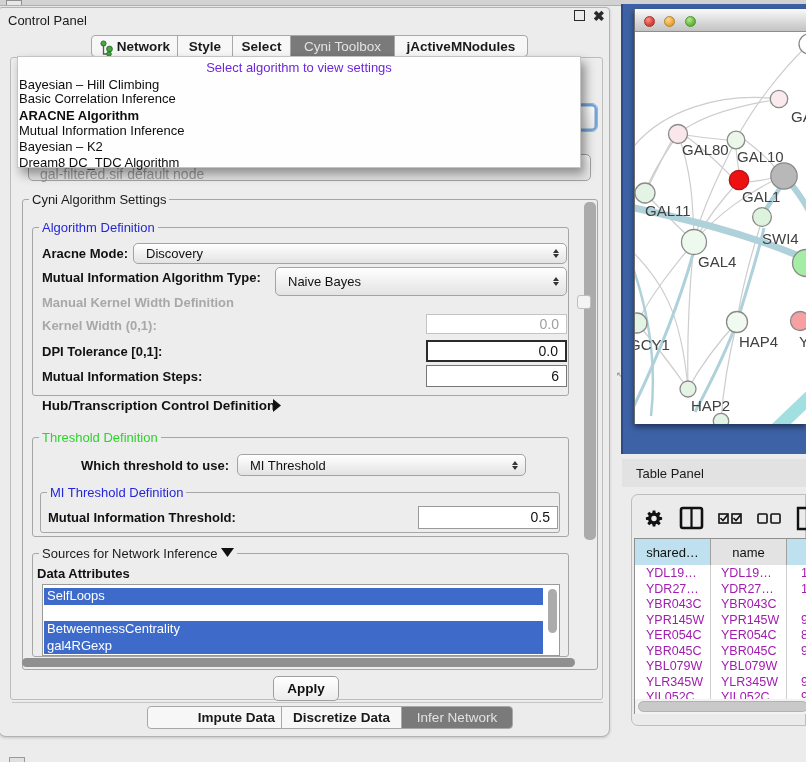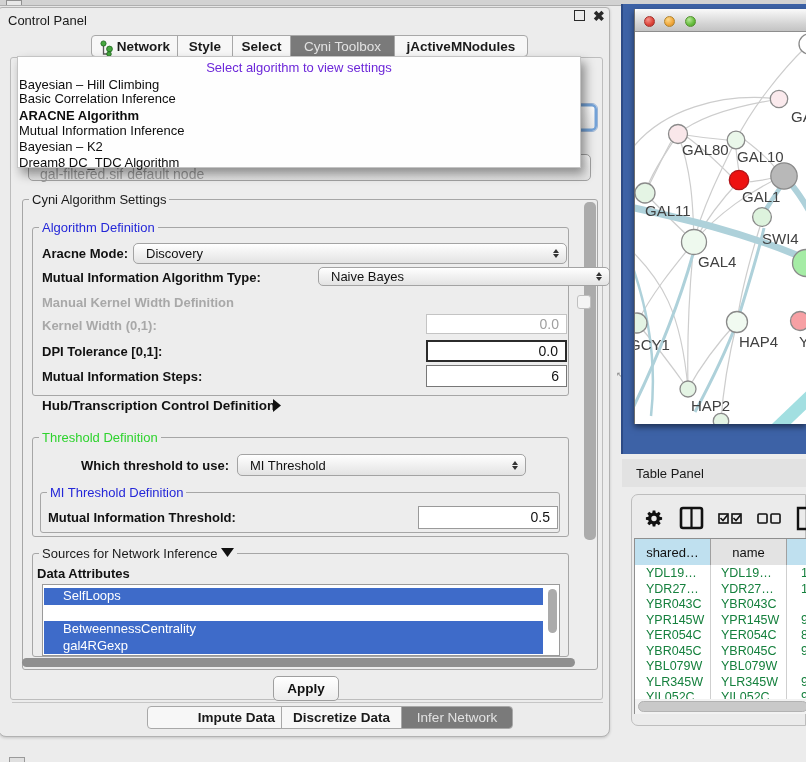--- a/index.html
+++ b/index.html
@@ -51,21 +51,21 @@
 .tf { position:absolute; background:#fff; border:1px solid #9a9a9a; font-size:14px; color:#111; text-align:right; padding-right:7px; }
 
 
 #popup { left:17px; top:56px; width:564px; height:112px; background:#fefefe; border:1px solid #c4c4c4;
   box-shadow:4px 6px 10px rgba(0,0,0,0.42); z-index:50; }
 #popup .hint { position:absolute; left:0; right:0; top:3px; text-align:center; color:#6d28d9; font-size:13px; }
 #popup .it { position:absolute; left:1px; font-size:13px; color:#0d0d0d; white-space:nowrap; }
 
 
 #datalist { left:43px; top:576px; width:518px; height:72px; background:#fff; border:1px solid #9a9a9a; }
-.li { position:absolute; left:1px; width:499px; height:16.5px; background:#3e6bc9; color:#fff; font-size:13px; padding-left:19px; line-height:16.5px; }
+.li { position:absolute; left:1px; width:499px; height:16.5px; background:#3e6bc9; color:#fff; font-size:13px; padding-left:3px; line-height:16.5px; }
 
 
 .vthumb { position:absolute; background:#ababab; border-radius:5px; }
 
 
 #apply { left:274px; top:668px; width:66px; height:25px; border:1px solid #9f9f9f; border-radius:5px;
   background:linear-gradient(#ffffff,#ececec); font-size:13.5px; font-weight:bold; color:#111;
   display:flex; align-items:center; justify-content:center; }
 
 
@@ -75,21 +75,21 @@
   background:linear-gradient(#fafafa,#d2d2d2 70%,#c3c3c3); border-bottom:1px solid #8e8e8e; }
 .tl { position:absolute; top:7px; width:11px; height:11px; border-radius:50%; }
 
 #tpbar { left:622px; top:459px; width:184px; height:28px; background:#e2e2e2; }
 #tpbar span { position:absolute; left:14px; top:7px; font-size:13px; color:#1a1a1a; }
 #twin { left:631px; top:494px; width:175px; height:232px; background:#ebebeb; border:1px solid #bdbdbd; border-radius:7px 0 0 7px; }
 
 
 #tbl { position:absolute; left:2px; top:43px; width:173px; height:176px; border:1px solid #8f8f8f; border-right:none; background:#fff; }
 .hc { position:absolute; top:0; height:26px; border-right:1px solid #a0a0a0; font-size:13px; color:#111; display:flex; align-items:center; justify-content:center; }
-.row { position:absolute; font-size:12.5px; color:#15803d; white-space:nowrap; line-height:15.5px; }
+.row { position:absolute; font-size:12.5px; color:#a21caf; white-space:nowrap; line-height:15.5px; }
 </style>
 </head>
 <body>
 <div id="page">
   <div class="abs" id="topstrip"></div>
   <div class="abs" id="topfrag"></div>
 
   <div class="abs" id="cp">
     <div class="abs" id="cp-title">Control Panel</div>
     <div class="abs wbtn" id="btn-float"></div>
@@ -123,21 +123,21 @@
 
     <div class="grp blue" style="left:33px; top:219px; width:537px; height:169px;">
         <span>Algorithm Definition</span>
       </div>
     <div class="bold-label" style="left:43px; top:238px;">Aracne Mode:</div>
     <div class="combo" style="left:134px; top:235px; width:434px; height:21px;">Discovery<span class="arr">
           <i class="up"></i>
           <i class="dn"></i>
         </span></div>
     <div class="bold-label" style="left:43px; top:262px;">Mutual Information Algorithm Type:</div>
-    <div class="combo" style="left:276px; top:259px; width:292px; height:19px;margin-left:43px;">Naive Bayes<span class="arr">
+    <div class="combo" style="left:276px; top:259px; width:292px; height:29px;">Naive Bayes<span class="arr">
           <i class="up"></i>
           <i class="dn"></i>
         </span></div>
     <div class="gray-label" style="left:43px; top:287px;">Manual Kernel Width Definition</div>
     <div class="abs" style="left:578px; top:287px; width:14px; height:14px; border:1px solid #bfbfbf; border-radius:3px; background:#f4f4f4;"></div>
     <div class="gray-label" style="left:43px; top:310px;">Kernel Width (0,1):</div>
     <div class="tf" style="left:427px; top:306px; width:141px; height:20px; border-color:#c4c4c4; color:#a0a0a0; line-height:18px;">0.0</div>
     <div class="bold-label" style="left:43px; top:336px;">DPI Tolerance [0,1]:</div>
     <div class="tf" style="left:427px; top:332px; width:141px; height:22px; border:2px solid #2b2b2b; line-height:18px;">0.0</div>
     <div class="bold-label" style="left:43px; top:361px;">Mutual Information Steps:</div>

